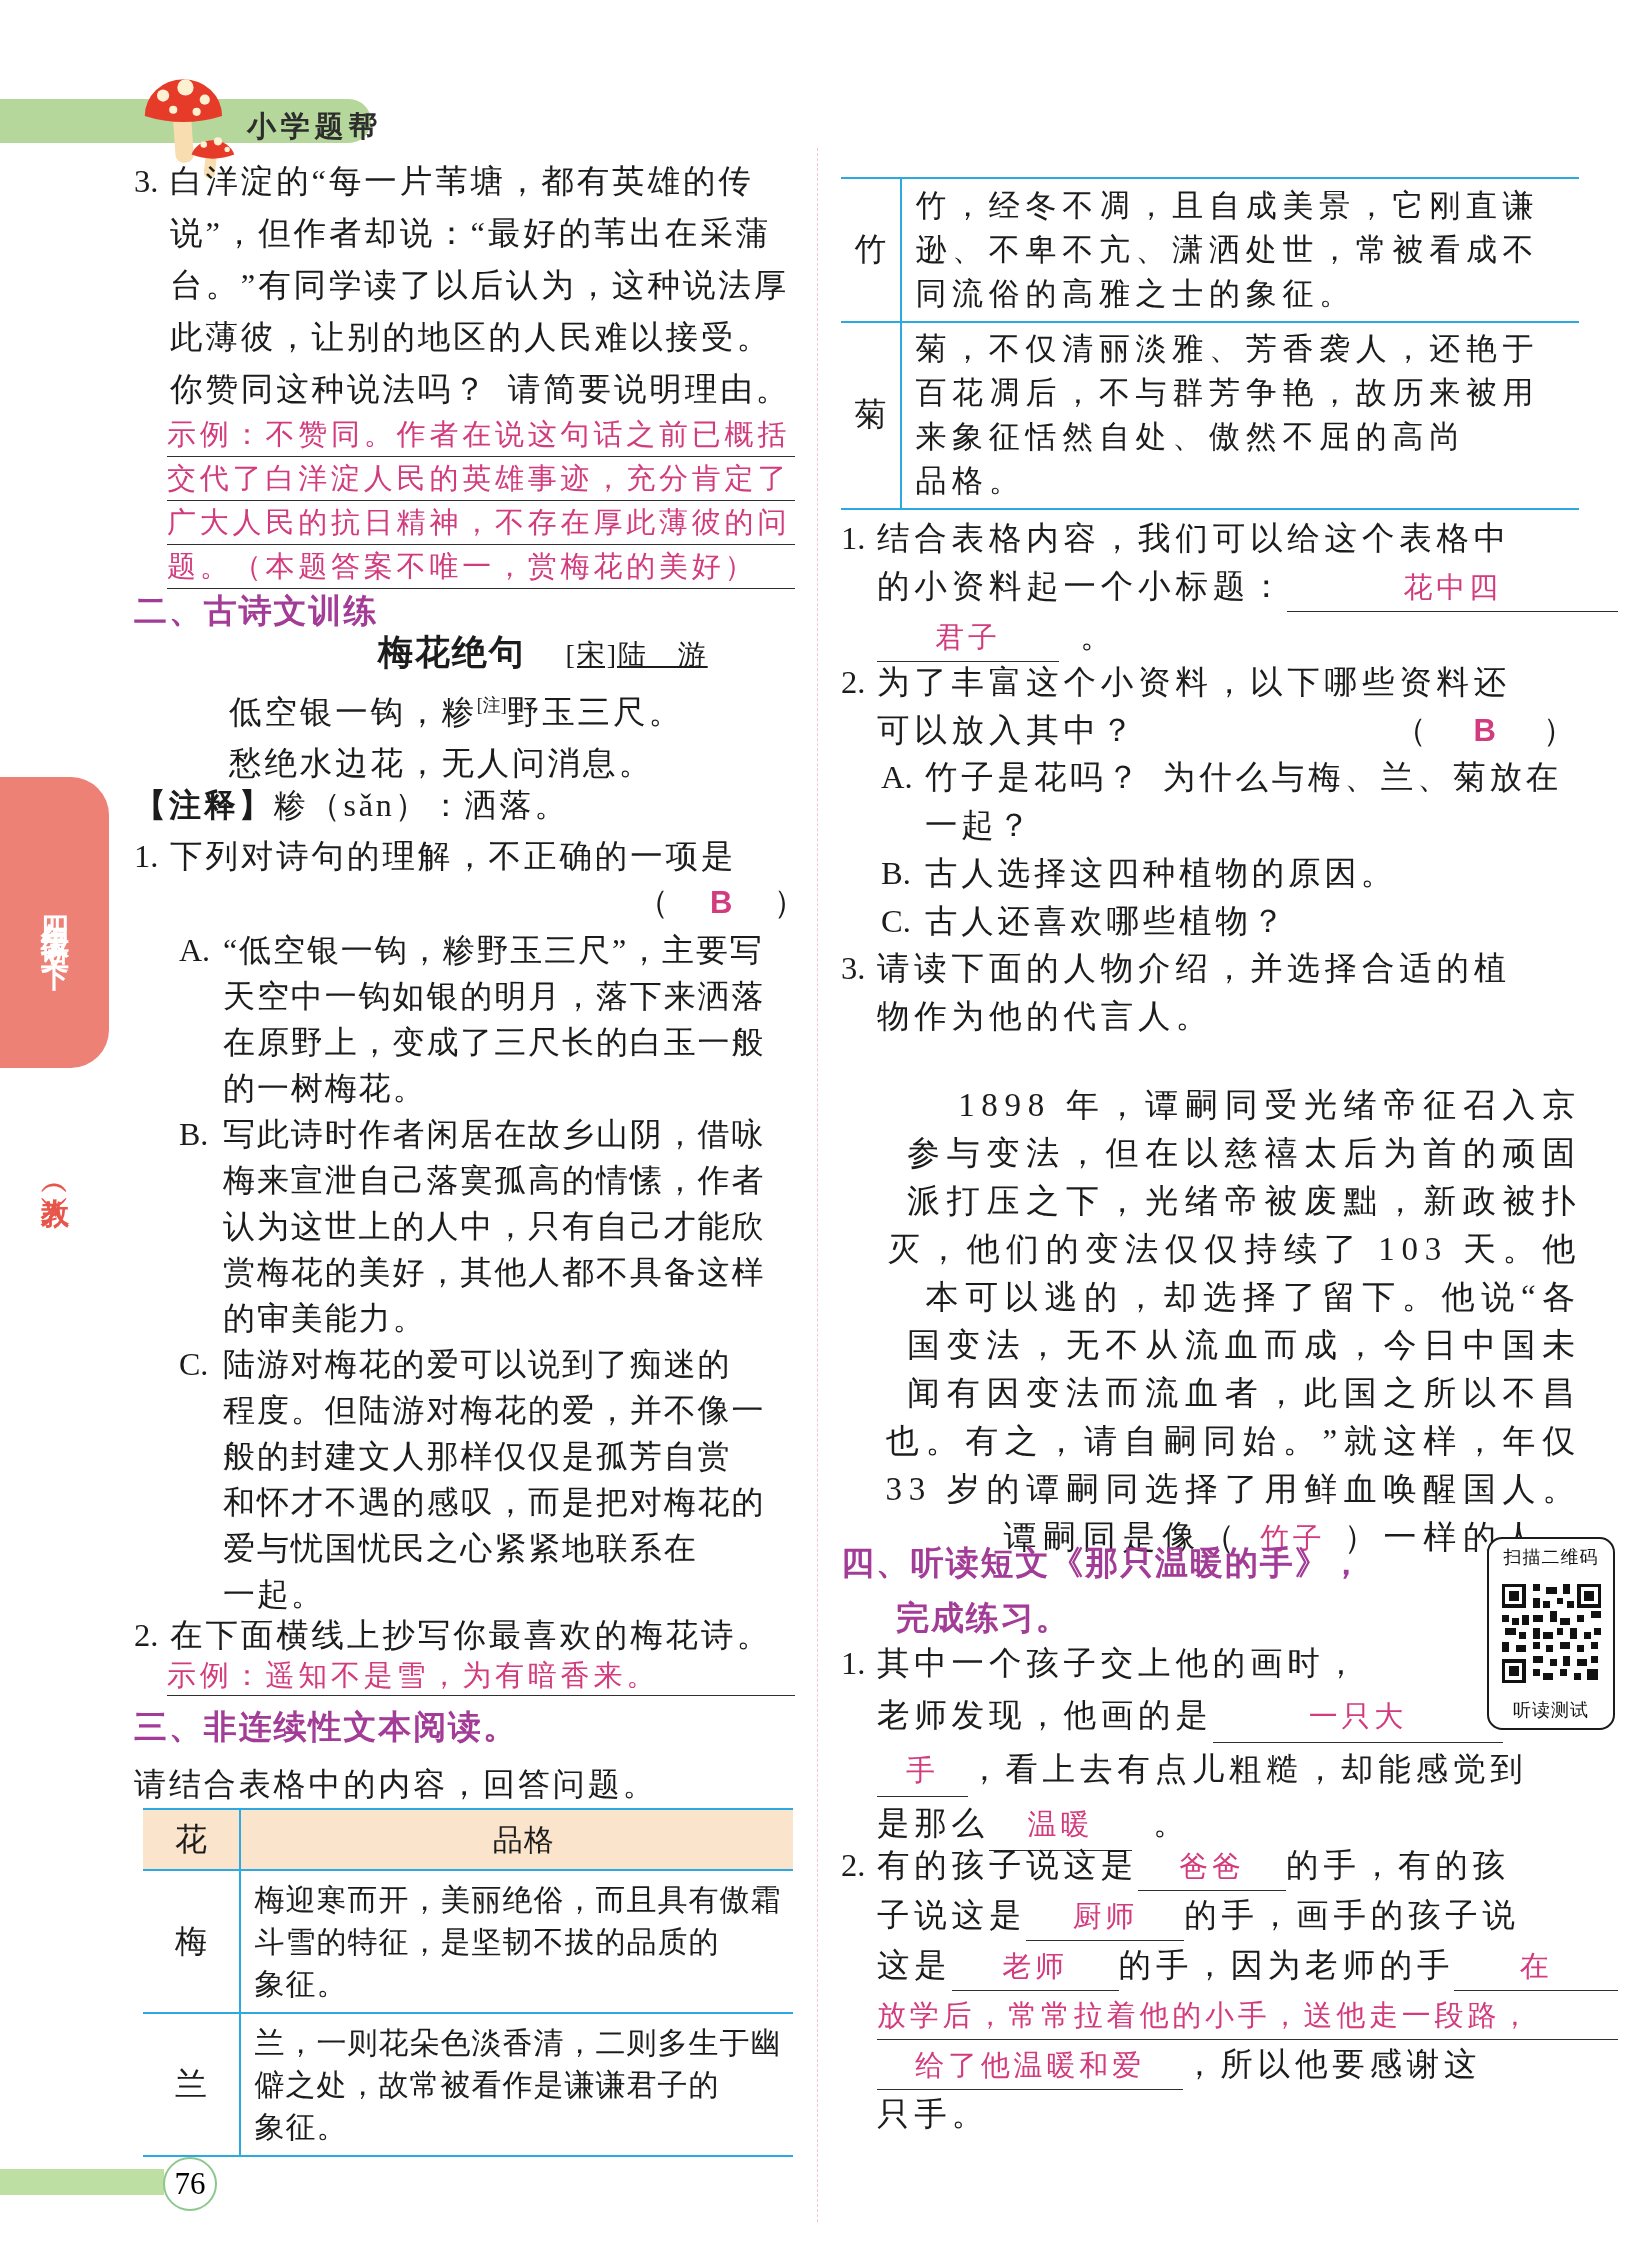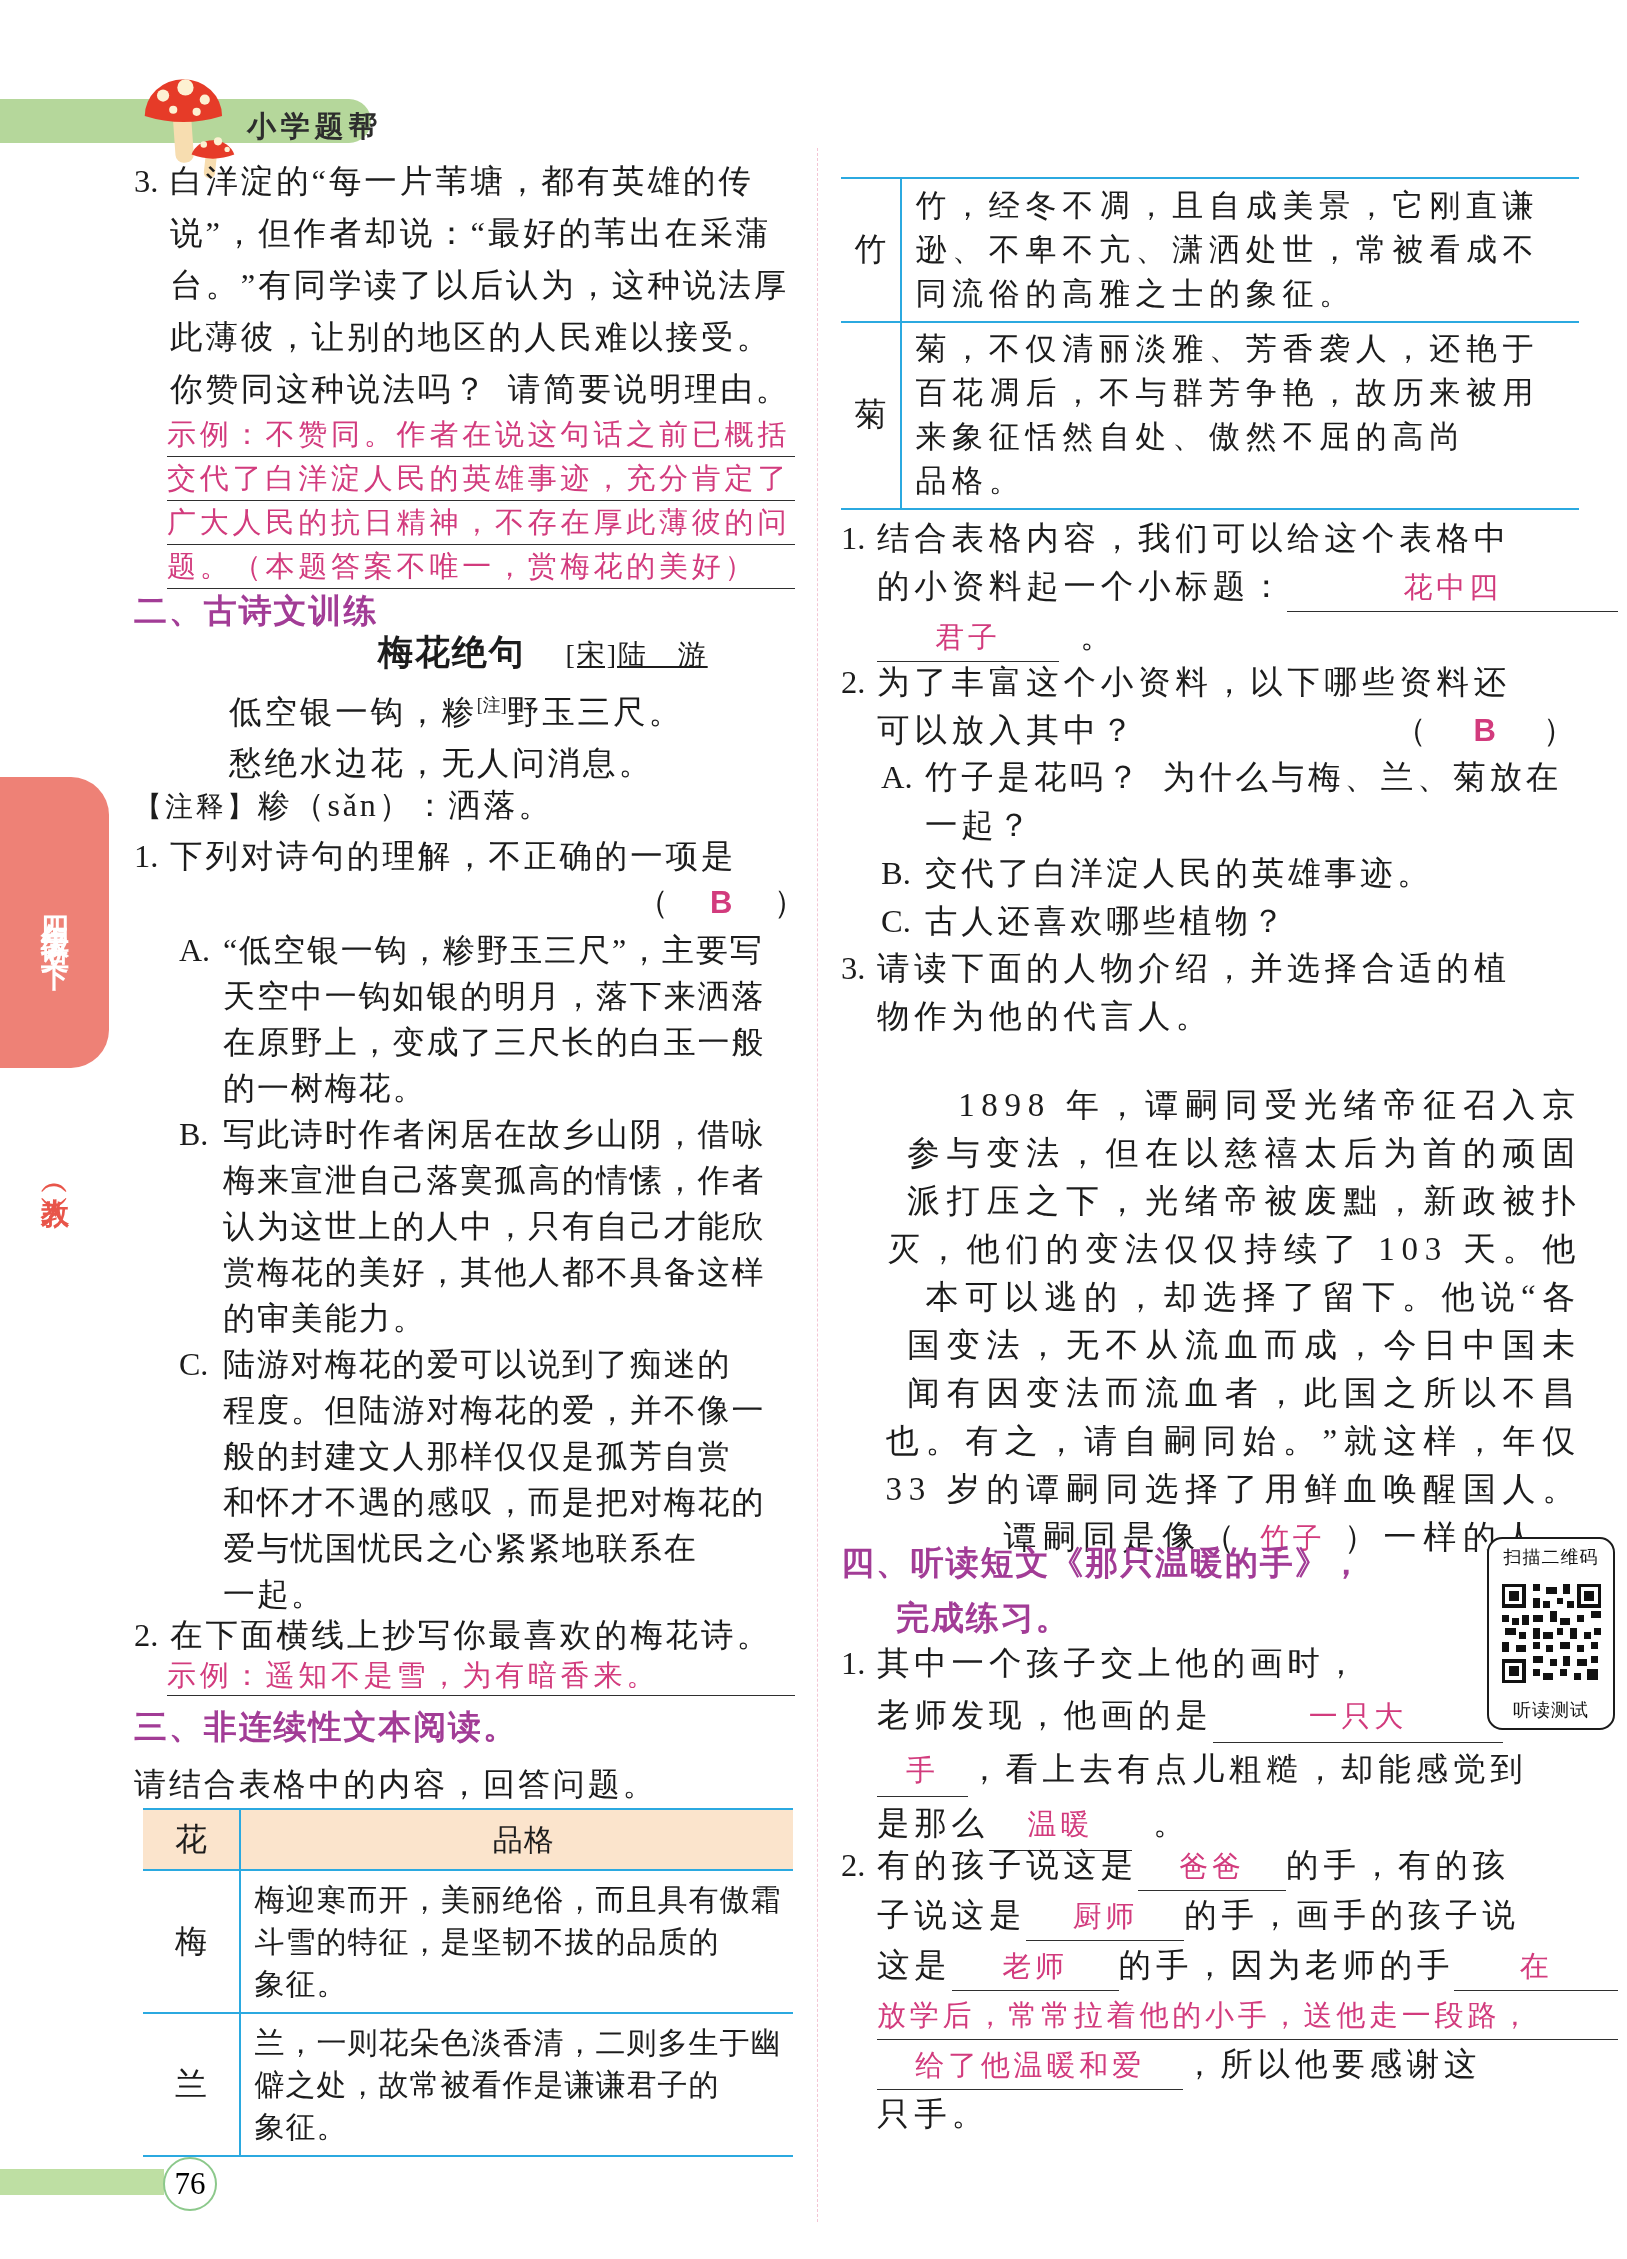--- a/index.html
+++ b/index.html
@@ -55,21 +55,21 @@
   .ansb{color:var(--pink);font-weight:bold;font-family:"Liberation Sans","DejaVu Sans",sans-serif;font-size:31px;}
   .ansline{color:var(--pink);font-size:29px;letter-spacing:3.8px;border-bottom:1.9px solid #2f2f2f;}
   .blank{display:inline-block;border-bottom:1.9px solid #2f2f2f;text-align:center;}
   .fill{flex:1;border-bottom:1.9px solid #2f2f2f;text-align:center;overflow:hidden;}
   .sup{font-size:18px;vertical-align:super;letter-spacing:0;}
   
   .sect{position:absolute;font-family:"Liberation Sans","DejaVu Sans",sans-serif;
     font-weight:bold;font-size:33px;letter-spacing:1.9px;color:var(--purple);white-space:nowrap;}
   .poem-title{font-family:"Liberation Sans","DejaVu Sans",sans-serif;font-weight:bold;font-size:35px;letter-spacing:1.9px;}
   .poem-author{font-size:28px;letter-spacing:1.9px;margin-left:40px;text-decoration:underline;}
-  .note-label{font-family:"Liberation Sans","DejaVu Sans",sans-serif;font-weight:normal;font-size:28px;}
+  .note-label{font-family:"Liberation Sans","DejaVu Sans",sans-serif;font-weight:bold;font-size:32px;}
   
   .ftable{position:absolute;border-top:2.9px solid var(--cyan);}
   .frow{display:flex;border-bottom:2.9px solid var(--cyan);}
   .fcell-label{display:flex;align-items:center;justify-content:center;
     border-right:2.9px solid var(--cyan);font-size:32px;}
   .fcell-body{flex:1;}
   .fhead{background:var(--peach);}
   .fhead .fcell-body{display:flex;align-items:center;justify-content:center;font-size:32px;letter-spacing:3.8px;}
   .ltab .fcell-label{width:96px;}
   .ltab .fcell-body{padding:7.6px 0 7.6px 13.4px;font-size:30px;line-height:42px;letter-spacing:1px;}
@@ -236,21 +236,21 @@
       <div class="tl flex pr40">
         <span>可以放入其中？</span>
         <span class="mla">（  </span>
         <span class="ansb">B</span>
         <span>  ）</span>
       </div>
     </div>
   <div class="rblock pad46" style="left:881px;top:734px;width:701px;line-height:48px;letter-spacing:3.8px;">
       <div class="tl"><span class="optn">A.</span><span>竹子是花吗？ 为什么与梅、兰、菊放在</span></div>
       <div class="tl"><span>一起？</span></div>
-      <div class="tl"><span class="optn">B.</span><span>交代了白洋淀人民的英雄事迹。</span></div>
+      <div class="tl"><span class="optn">B.</span><span>古人选择这四种植物的原因。</span></div>
       <div class="tl"><span class="optn">C.</span><span>古人还喜欢哪些植物？</span></div>
     </div>
 
   <div class="rblock pad38" style="left:841px;top:925px;width:741px;line-height:48px;">
       <div class="tl"><span class="num">3.</span><span>请读下面的人物介绍，并选择合适的植</span></div>
       <div class="tl"><span>物作为他的代言人。</span></div>
     </div>
   <div class="rblock" style="left:841px;top:1062px;width:741px;line-height:48px;font-size:33px;letter-spacing:6.7px;text-align:right;">
       <div class="tl ind"><span>1898 年，谭嗣同受光绪帝征召入京</span></div>
       <div class="tl"><span>参与变法，但在以慈禧太后为首的顽固</span></div>

